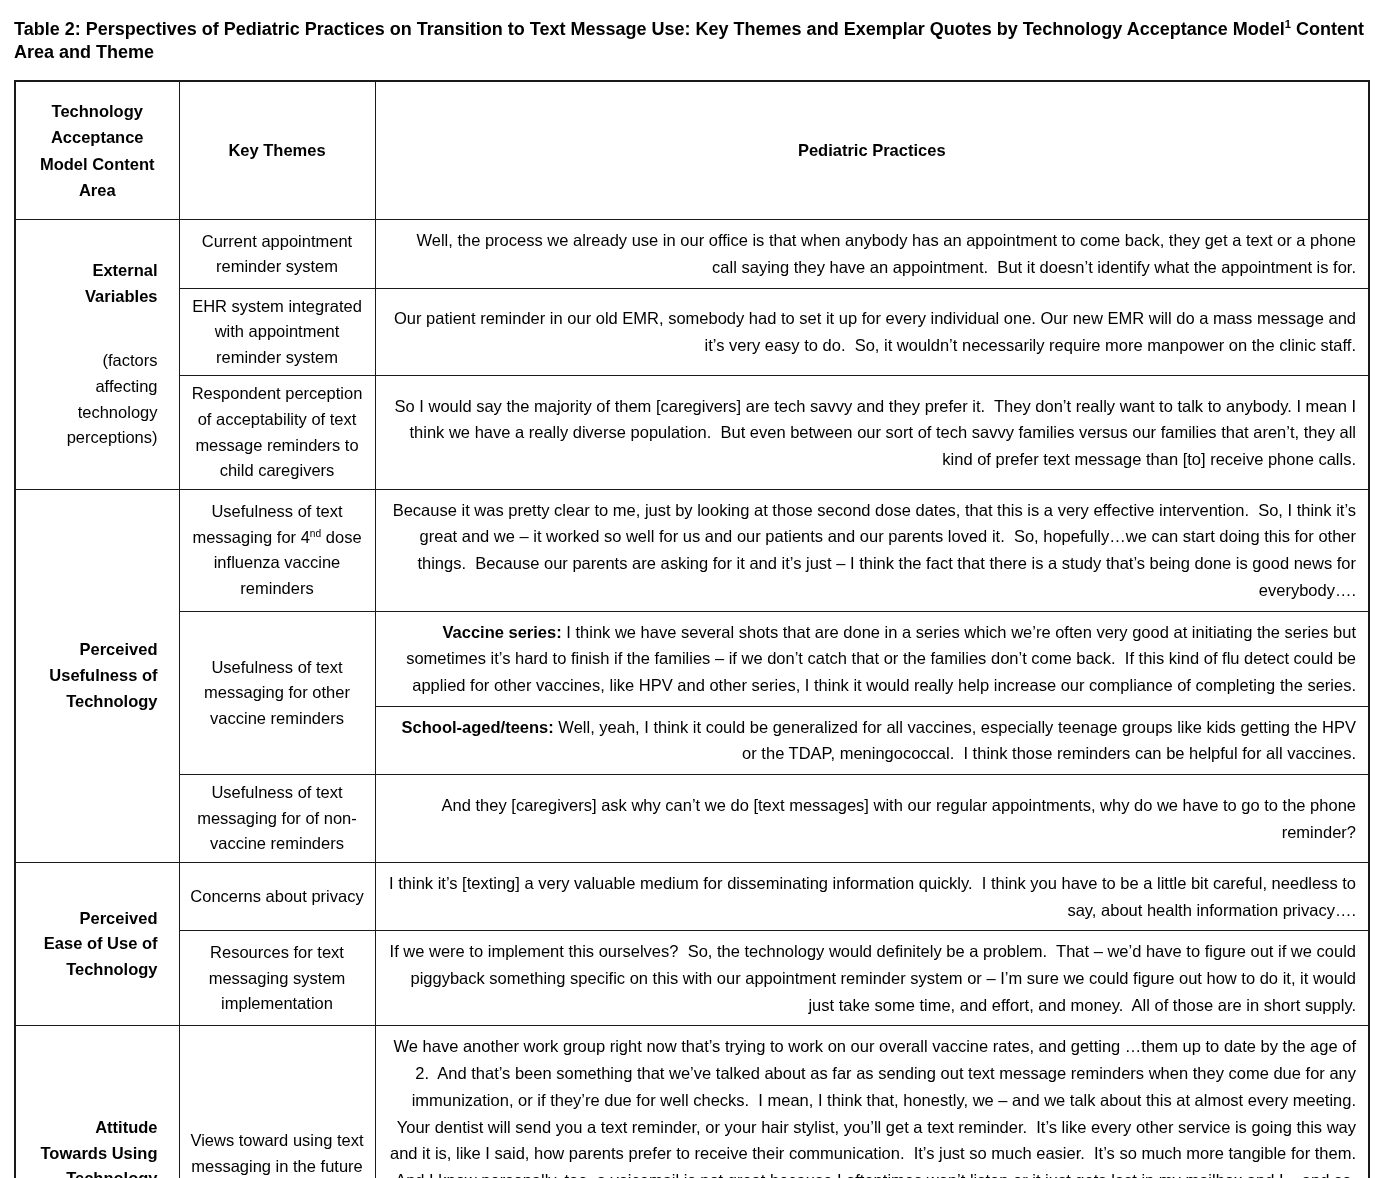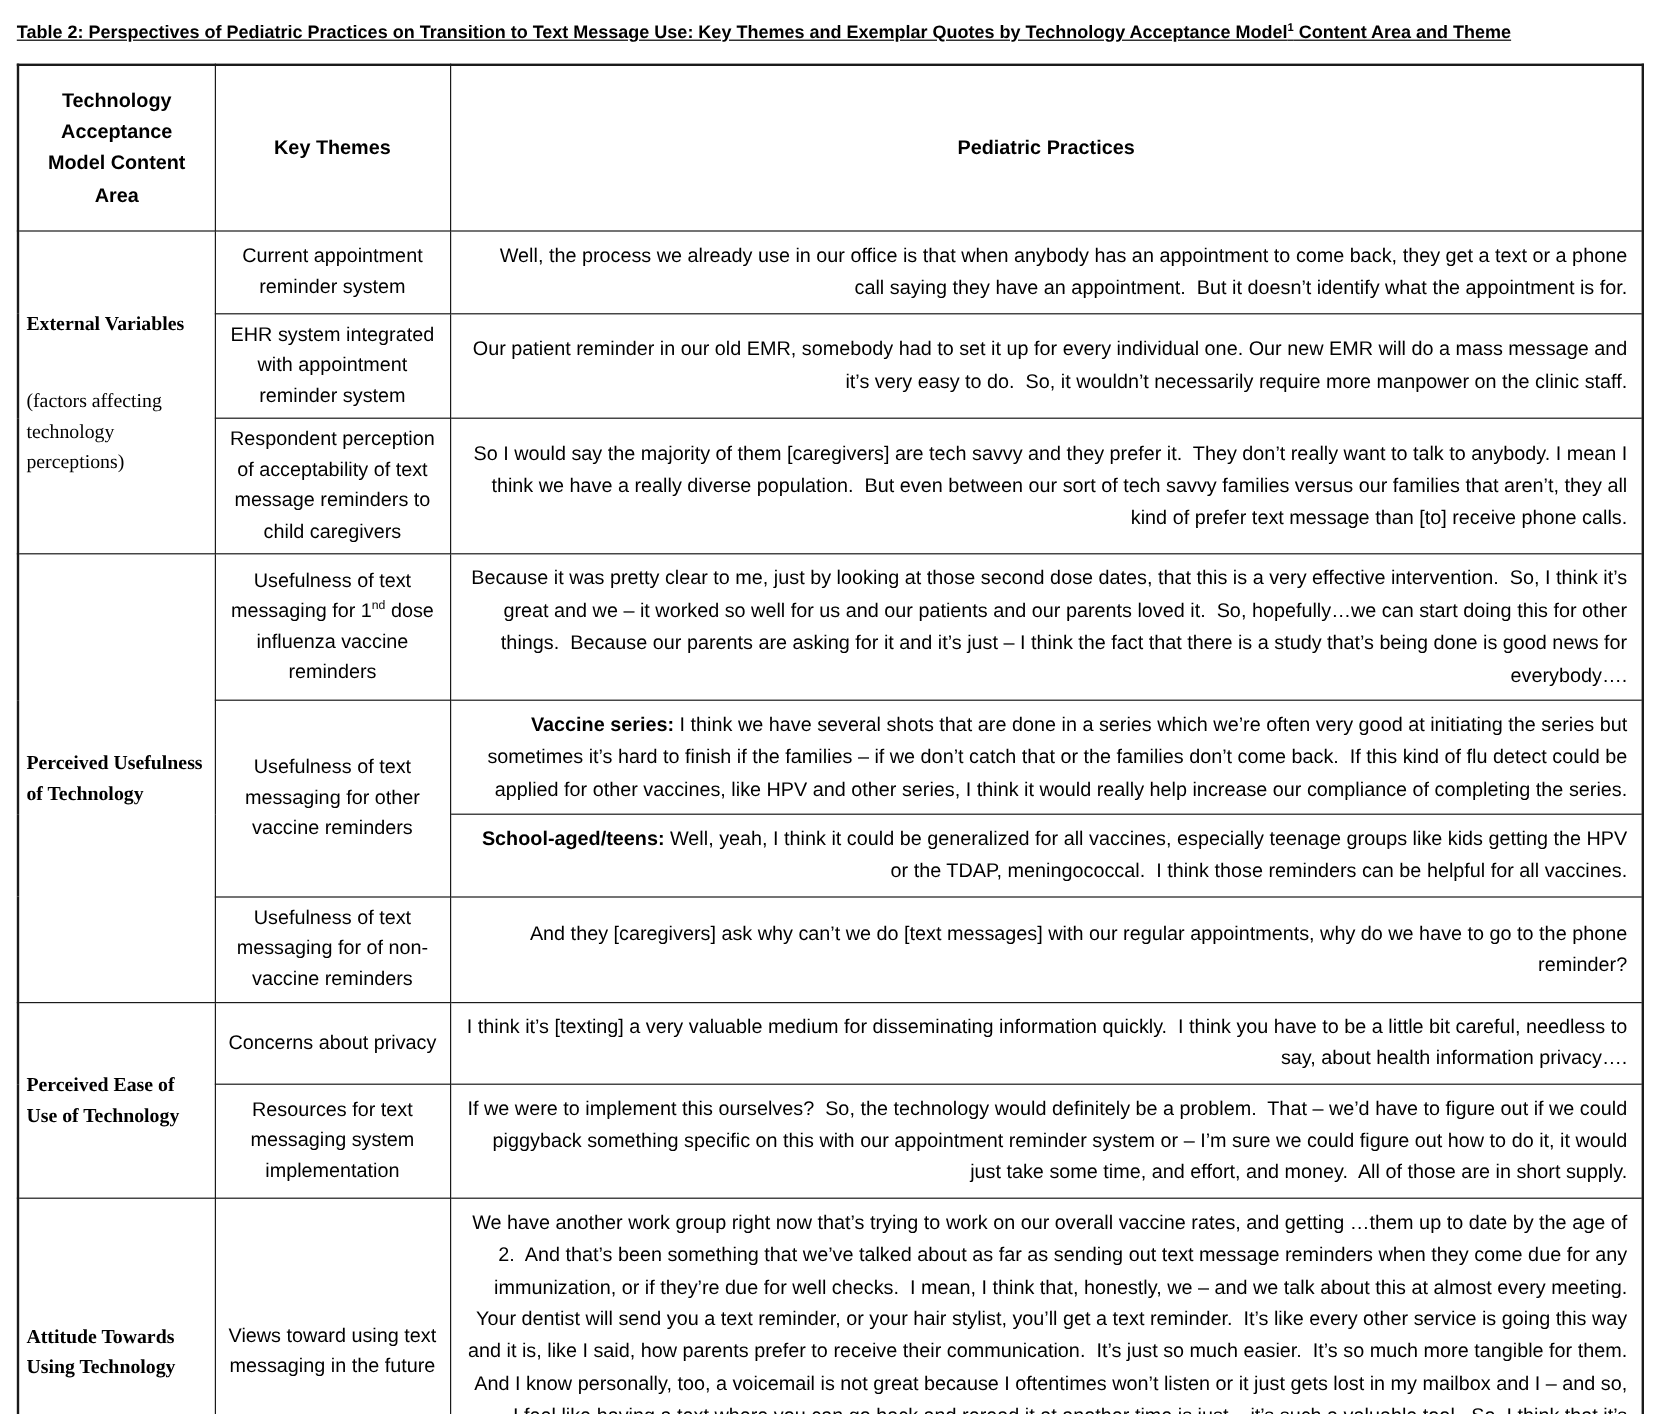--- a/index.html
+++ b/index.html
@@ -9,25 +9,24 @@
     color: #000000;
     font-family: "Liberation Sans", sans-serif;
   }
   .page {
     width: 1384px;
     min-height: 1178px;
     padding: 10px 14px 8px 14px;
   }
   .doc-title {
     font-weight: bold;
-    font-size: 15px;
+    font-size: 18px;
     line-height: 1.3;
     margin: 8px 0 15px 0;
     white-space: pre-wrap;
-    text-decoration: underline;
   }
   sup { font-size: 0.62em; line-height: 0; }
   table.data-table {
     border-collapse: collapse;
     width: 1356px;
     table-layout: fixed;
     border: 2px solid #1a1a1a;
   }
   col.c-area  { width: 164px; }
   col.c-theme { width: 196px; }
@@ -38,24 +37,23 @@
     vertical-align: middle;
   }
   th.col-header {
     font-weight: bold;
     text-align: center;
     height: 76px;
     line-height: 1.6;
   }
   td.area-cell {
     font-weight: bold;
-    text-align: left;
+    text-align: right;
     line-height: 1.55;
-    padding: 5px 6px;
-    font-family: Liberation Serif, serif;
+    padding: 5px 21px;
   }
   td.area-cell .area-sub { font-weight: normal; margin-top: 39px; }
   td.theme-cell {
     text-align: center;
     line-height: 1.55;
     padding: 5px 8px;
   }
   td.quote-cell {
     text-align: right;
     line-height: 1.62;
@@ -98,21 +96,21 @@
       </tr>
       <tr>
         <td class="theme-cell">Respondent perception of acceptability of text message reminders to child caregivers</td>
         <td class="quote-cell"><span>So I would say the majority of them [caregivers] are tech savvy and they prefer it.  They don’t really want to talk to anybody. I mean I think we have a really diverse population.  But even between our sort of tech savvy families versus our families that aren’t, they all kind of prefer text message than [to] receive phone calls.</span></td>
       </tr>
 
       <tr>
         <td class="area-cell" rowspan="4">
           <div>Perceived Usefulness of Technology</div>
         </td>
-        <td class="theme-cell"><span>Usefulness of text messaging for 1</span><sup>nd</sup><span> dose influenza vaccine reminders</span></td>
+        <td class="theme-cell"><span>Usefulness of text messaging for 4</span><sup>nd</sup><span> dose influenza vaccine reminders</span></td>
         <td class="quote-cell"><span>Because it was pretty clear to me, just by looking at those second dose dates, that this is a very effective intervention.  So, I think it’s great and we – it worked so well for us and our patients and our parents loved it.  So, hopefully…we can start doing this for other things.  Because our parents are asking for it and it’s just – I think the fact that there is a study that’s being done is good news for everybody….</span></td>
       </tr>
       <tr>
         <td class="theme-cell" rowspan="2">Usefulness of text messaging for other vaccine reminders</td>
         <td class="quote-cell"><span class="lead">Vaccine series:</span><span> I think we have several shots that are done in a series which we’re often very good at initiating the series but sometimes it’s hard to finish if the families – if we don’t catch that or the families don’t come back.  If this kind of flu detect could be applied for other vaccines, like HPV and other series, I think it would really help increase our compliance of completing the series.</span></td>
       </tr>
       <tr>
         <td class="quote-cell"><span class="lead">School-aged/teens:</span><span> Well, yeah, I think it could be generalized for all vaccines, especially teenage groups like kids getting the HPV or the TDAP, meningococcal.  I think those reminders can be helpful for all vaccines.</span></td>
       </tr>
       <tr>

